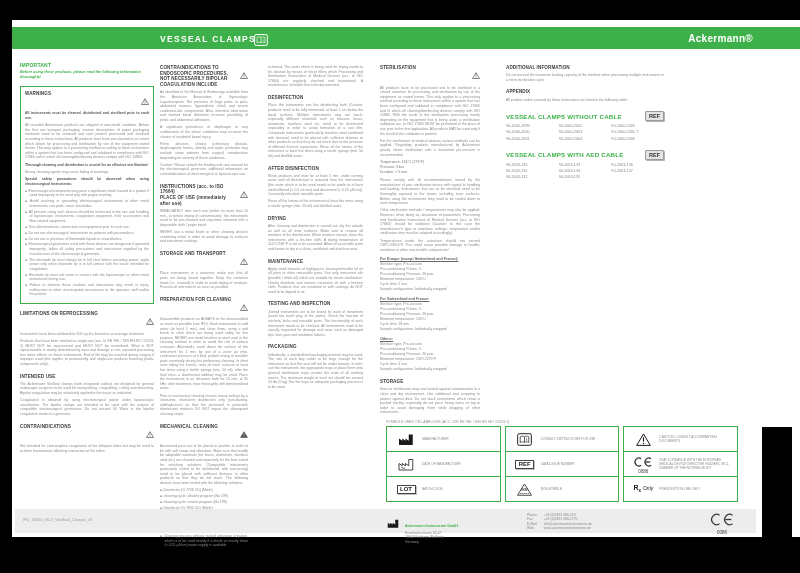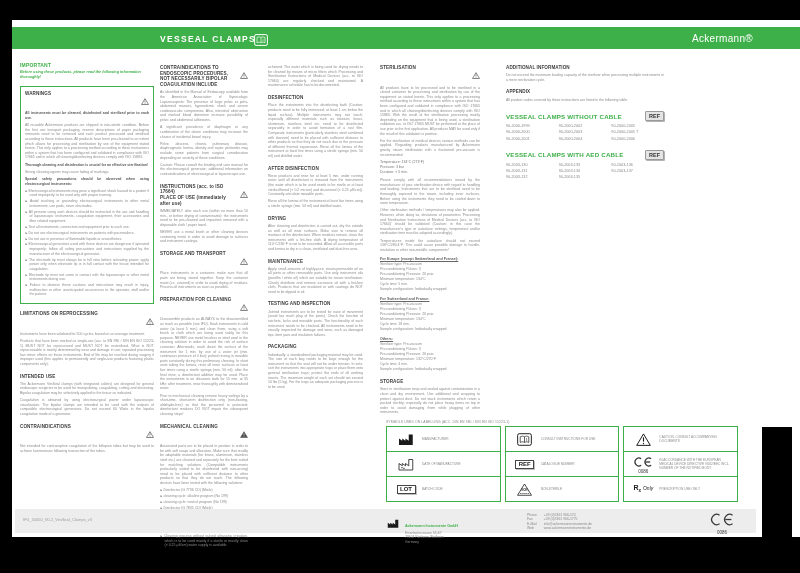--- a/index.html
+++ b/index.html
@@ -4,21 +4,21 @@
 <style>
   * { margin:0; padding:0; box-sizing:border-box; }
   html,body { width:800px; height:573px; }
   body { background:#000; position:relative; overflow:hidden; font-family:"Liberation Sans", sans-serif; }
   .page { position:absolute; left:12px; top:13px; width:796px; height:517px; background:#fff;margin-top:7px; }
 
   
   .banner { position:absolute; left:0; top:7px; width:100%; height:22px; background:var(--accent,#3eb049); }
   .banner .title { position:absolute; left:148px; top:6.5px; color:#fff; font-size:8.5px; font-weight:bold; letter-spacing:1.3px; }
   .banner .book { position:absolute; left:242px; top:5px; }
-  .banner .brand { position:absolute; right:55px; top:5.5px; color:#fff; font-size:10px; letter-spacing:0.3px; }
+  .banner .brand { position:absolute; right:55px; top:5.5px; color:#fff; font-size:10px; letter-spacing:0.3px;font-weight:bold; }
 
   
   .col { position:absolute; top:45px; }
   #col1 { left:8px;   width:134px; top:42px; }
   #col2 { left:148px; width:88px; }
   #col3 { left:256px; width:95px; }
   #col4 { left:368px; width:100px; }
   #col5 { left:494px; width:158px; }
 
   .h { font-size:4.6px; font-weight:bold; color:#3d3d3d; line-height:1.25; letter-spacing:0.1px; }

